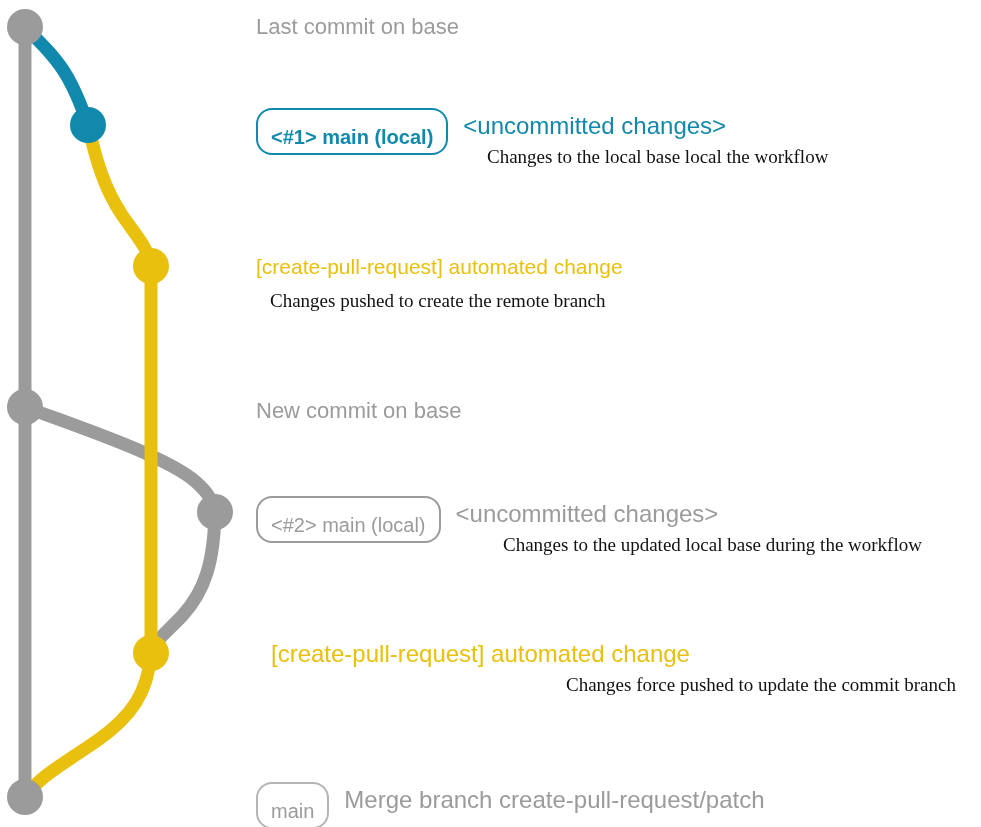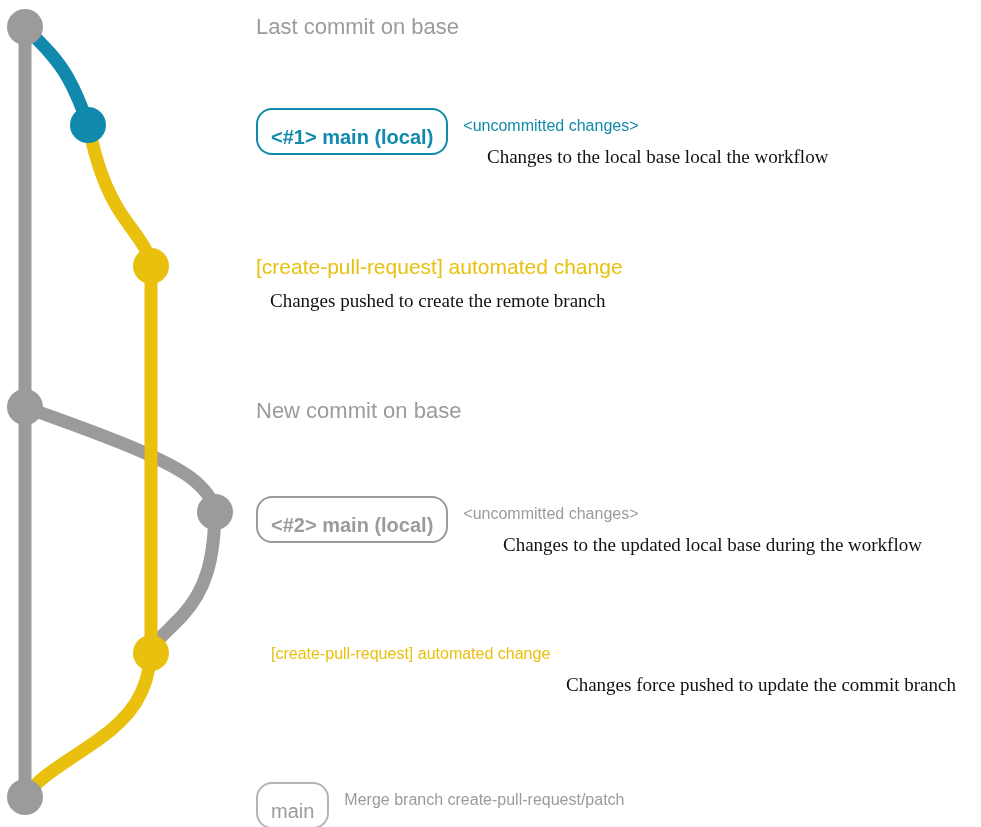--- a/index.html
+++ b/index.html
@@ -44,26 +44,26 @@
     border-width: 2px;
     border-radius: 16px;
     padding: 16px 13px 5px 13px;
     font-size: 20px;
     font-weight: 700;
     line-height: 22px;
     white-space: nowrap;
     box-sizing: border-box;
   }
   .pill.blue   { border-color: #1189ac; color: #1189ac; }
-  .pill.gray   { border-color: #9b9b9b; color: #9b9b9b; font-weight: 700; text-align: right; }
+  .pill.gray   { border-color: #9b9b9b; color: #9b9b9b; font-weight: 400; text-align: right; }
   .pill.yellow { border-color: #e8c00d; color: #e8c00d; }
   .pill.gray-main { border-color: #b5b5b5; color: #9b9b9b; font-weight: 400; }
 
   .subject {
-    font-size: 16px;
+    font-size: 24px;
     line-height: 24px;
     white-space: nowrap;
     font-weight: 400;
   }
   .subject.blue   { color: #1189ac; }
   .subject.gray   { color: #9b9b9b; }
   .subject.yellow { color: #e8c00d; }
 
   .plain-head {
     position: absolute;

